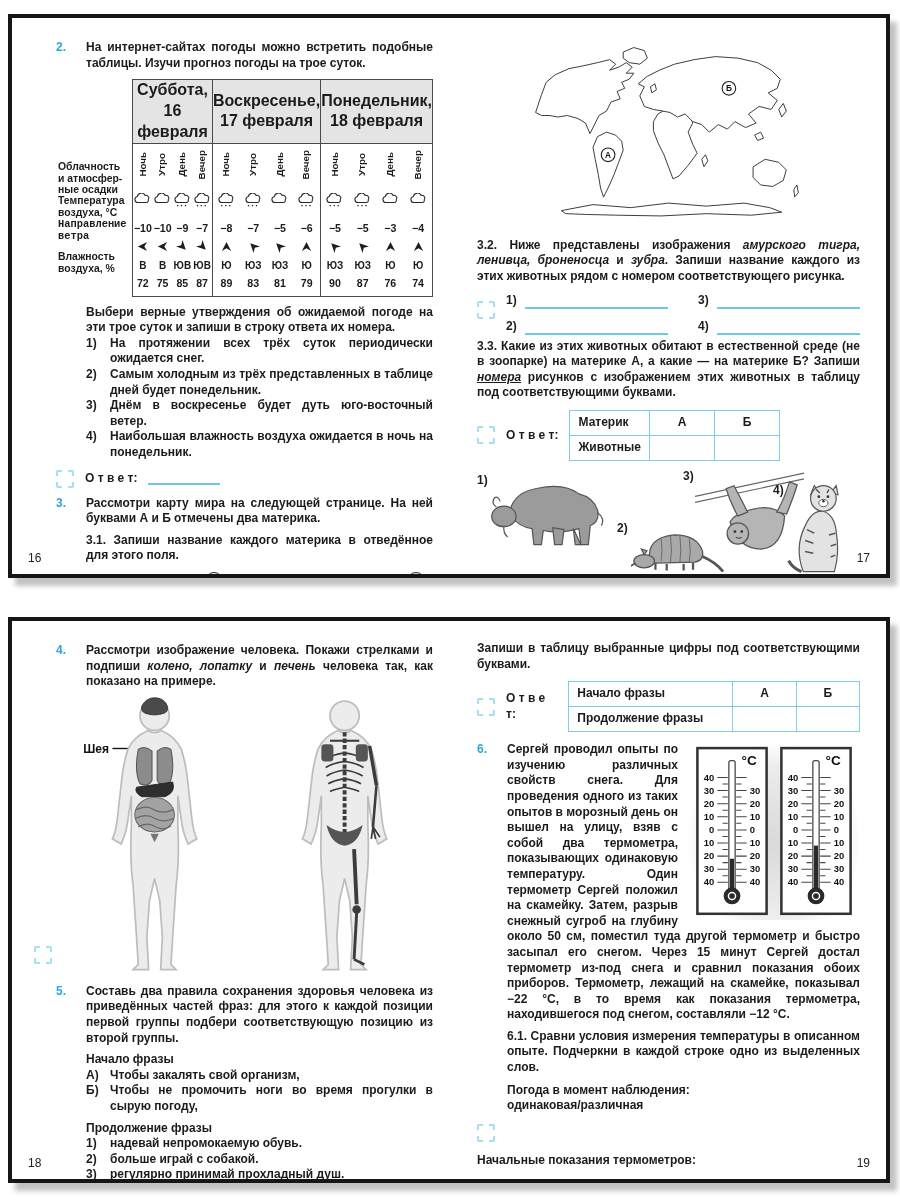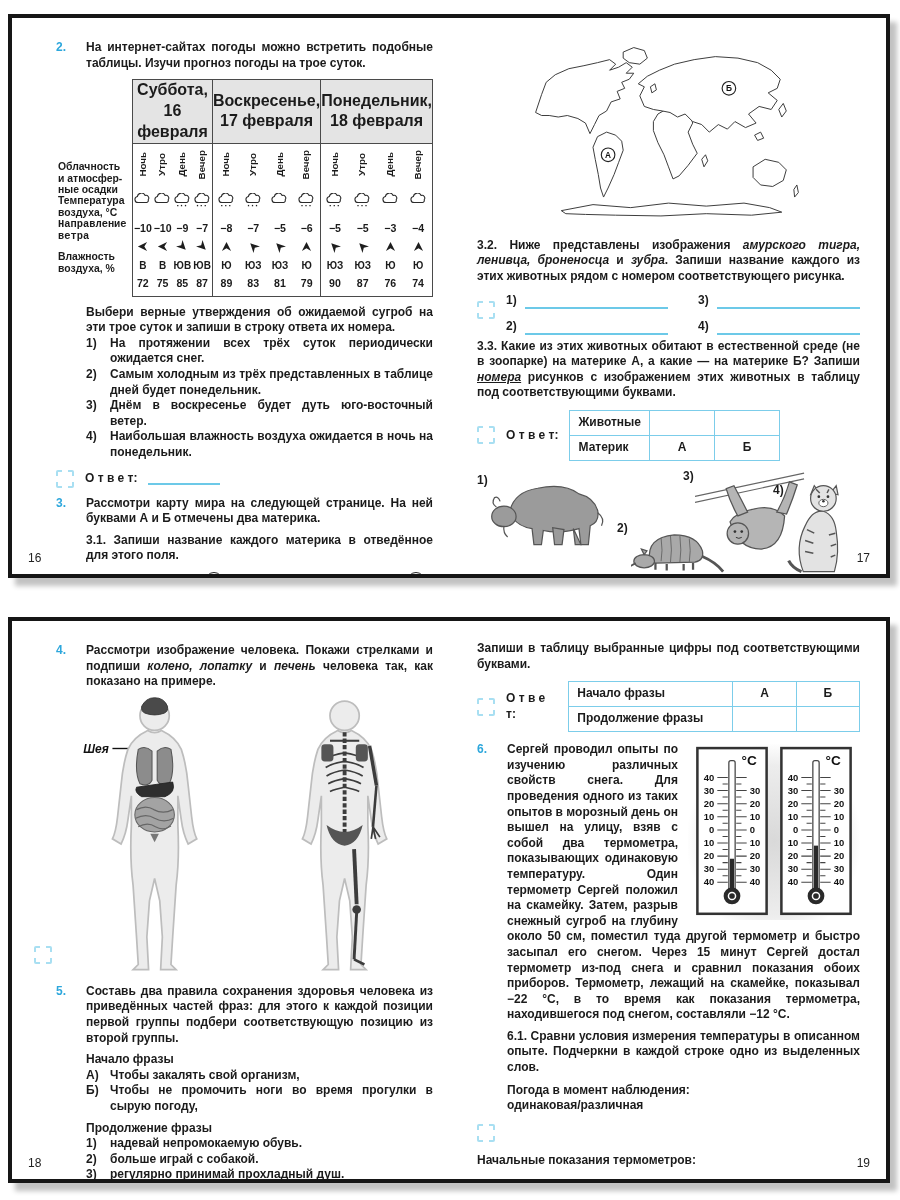--- a/index.html
+++ b/index.html
@@ -60,21 +60,21 @@
   .bgrid{display:grid;grid-template-columns:1fr 1fr;column-gap:30px;row-gap:10px;flex:1;}
   .bitem{display:flex;gap:8px;align-items:flex-end;font-weight:bold;}
   .bline{border-bottom:2px solid #6cc9e8;flex:1;height:10px;}
   table.ctbl{border-collapse:collapse;}
   .ctbl td{border:1.8px solid #7ccdea;font-size:12px;font-weight:bold;padding:2px 8px;height:20px;}
   .ctbl td.cc{width:48px;text-align:center;}
   .animals{position:relative;height:112px;margin-top:8px;}
   .animals .anum{position:absolute;font-weight:bold;font-size:12px;}
   .animals svg{position:absolute;}
   
-  .bodyfigs{position:relative;height:286px;margin:6px 0 2px 10px;font-style:italic;}
+  .bodyfigs{position:relative;height:286px;margin:6px 0 2px 10px;}
   .heading{font-weight:bold;margin-left:30px;margin-top:6px;}
   
   .thermobox{float:right;width:172px;height:176px;margin:2px 0 4px 10px;
              background:radial-gradient(ellipse at 50% 55%, #d9d9d9 0%, #ededed 55%, rgba(255,255,255,0) 72%);
              display:flex;align-items:flex-start;justify-content:center;gap:10px;padding-top:2px;box-sizing:border-box;}
   .t61{clear:both;}
   .cmp{display:flex;margin-left:30px;margin-top:7px;align-items:flex-start;flex-direction:column;}
   .cmp .clab{flex:1;font-weight:bold;padding-right:8px;}
   .cmp .cval{font-weight:bold;white-space:nowrap;}
   .cmp.withcb{margin-left:0;gap:11px;}
@@ -339,21 +339,21 @@
               <td>79</td>
           <td class="gb">90</td>
               <td>87</td>
               <td>76</td>
               <td>74</td>
         </tr>
       </tbody>
         </table>
     </div>
 
-    <div class="para">Выбери верные утверждения об ожидаемой сугроб на эти трое суток и запиши в строку ответа их номера.</div>
+    <div class="para">Выбери верные утверждения об ожидаемой погоде на эти трое суток и запиши в строку ответа их номера.</div>
 
     <div class="opt">
         <span class="on">1)</span>
         <span class="ot">На протяжении всех трёх суток периодически ожидается снег.</span>
       </div>
     <div class="opt">
         <span class="on">2)</span>
         <span class="ot">Самым холодным из трёх представленных в таблице дней будет понедельник.</span>
       </div>
     <div class="opt">
@@ -455,28 +455,28 @@
     <div class="ttext">
       <span>3.3. Какие из этих животных обитают в естественной среде (не в зоопарке) на материке А, а какие — на материке Б? Запиши </span><span class="bu">номера</span><span> рисунков с изображением этих животных в таблицу под соответствующими буквами.</span>
     </div>
 
     <div class="ansrow">
       <span class="cb"></span>
       <span class="anslabel">О т в е т:</span>
       <table class="ctbl">
         <tbody>
             <tr>
+              <td>Материк</td>
+              <td class="cc">А</td>
+              <td class="cc">Б</td>
+            </tr>
+        <tr>
               <td>Животные</td>
               <td class="cc"></td>
               <td class="cc"></td>
-            </tr>
-        <tr>
-              <td>Материк</td>
-              <td class="cc">А</td>
-              <td class="cc">Б</td>
             </tr>
       </tbody>
         </table>
     </div>
 
     <div class="animals">
       <span class="anum" style="left:0;top:4px;">1)</span>
       <svg style="left:10px;top:6px;" width="122" height="80" viewBox="0 0 130 85">
         <g fill="#9b9b9b" stroke="#555" stroke-width="1.3">
           <path d="M24,40 Q28,18 54,14 Q82,8 98,20 Q114,24 118,38 Q120,50 110,54 L108,74 L100,74 L98,57 Q77,63 60,59 L58,74 L50,74 L48,57 Q34,55 28,46 Z"></path>

